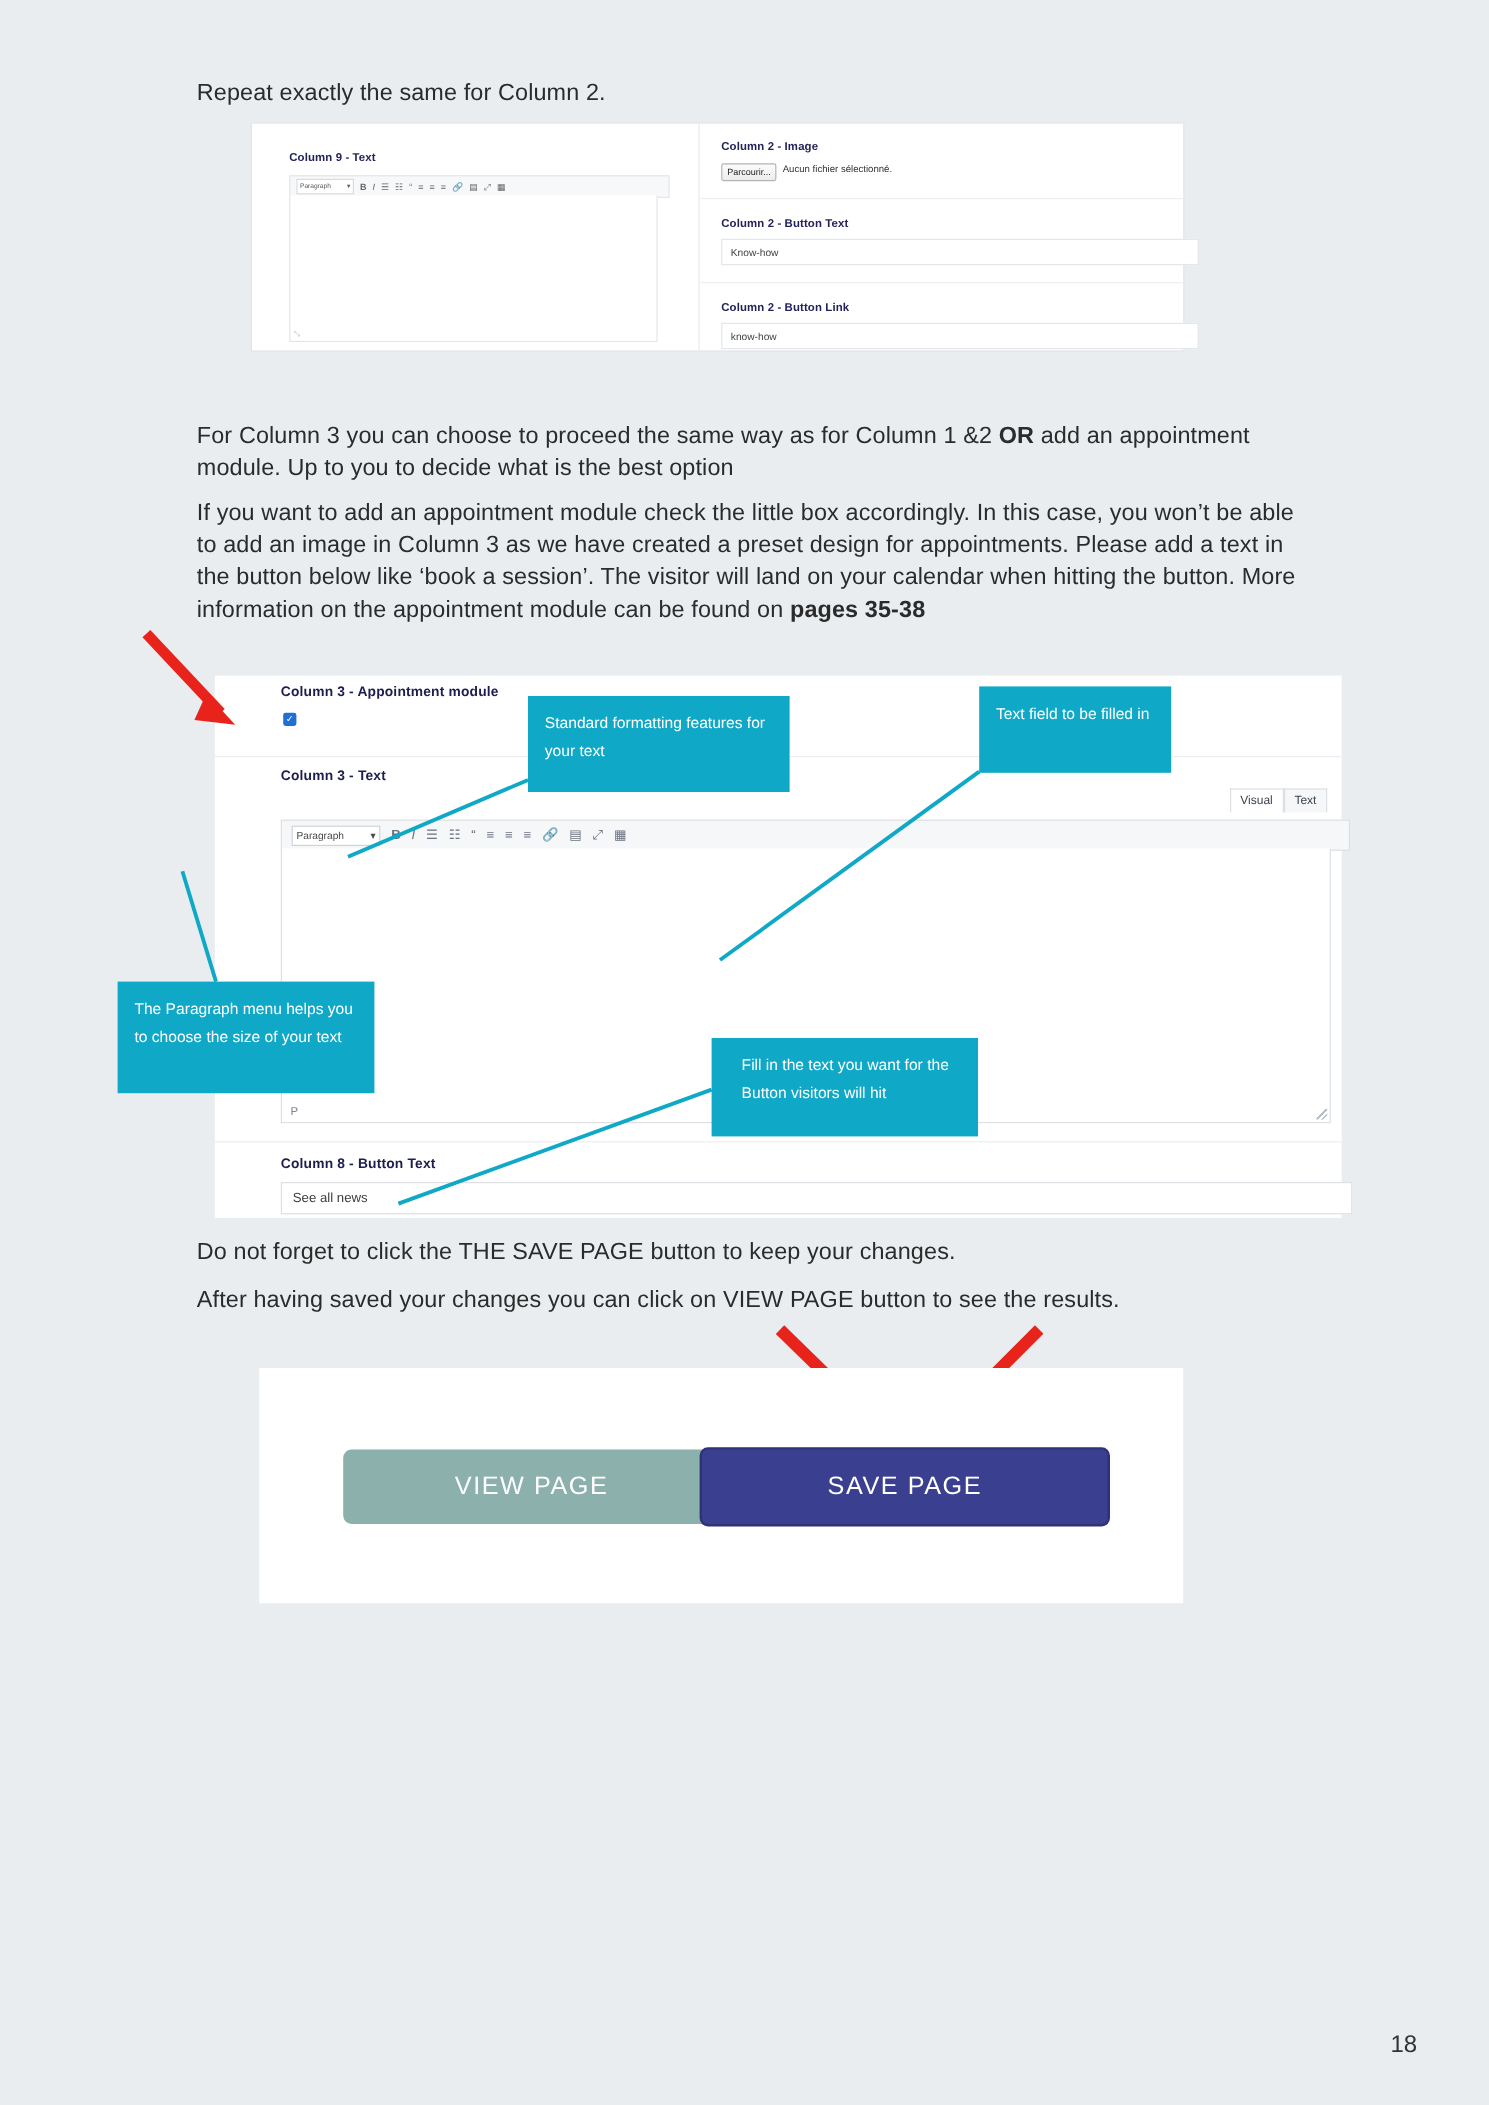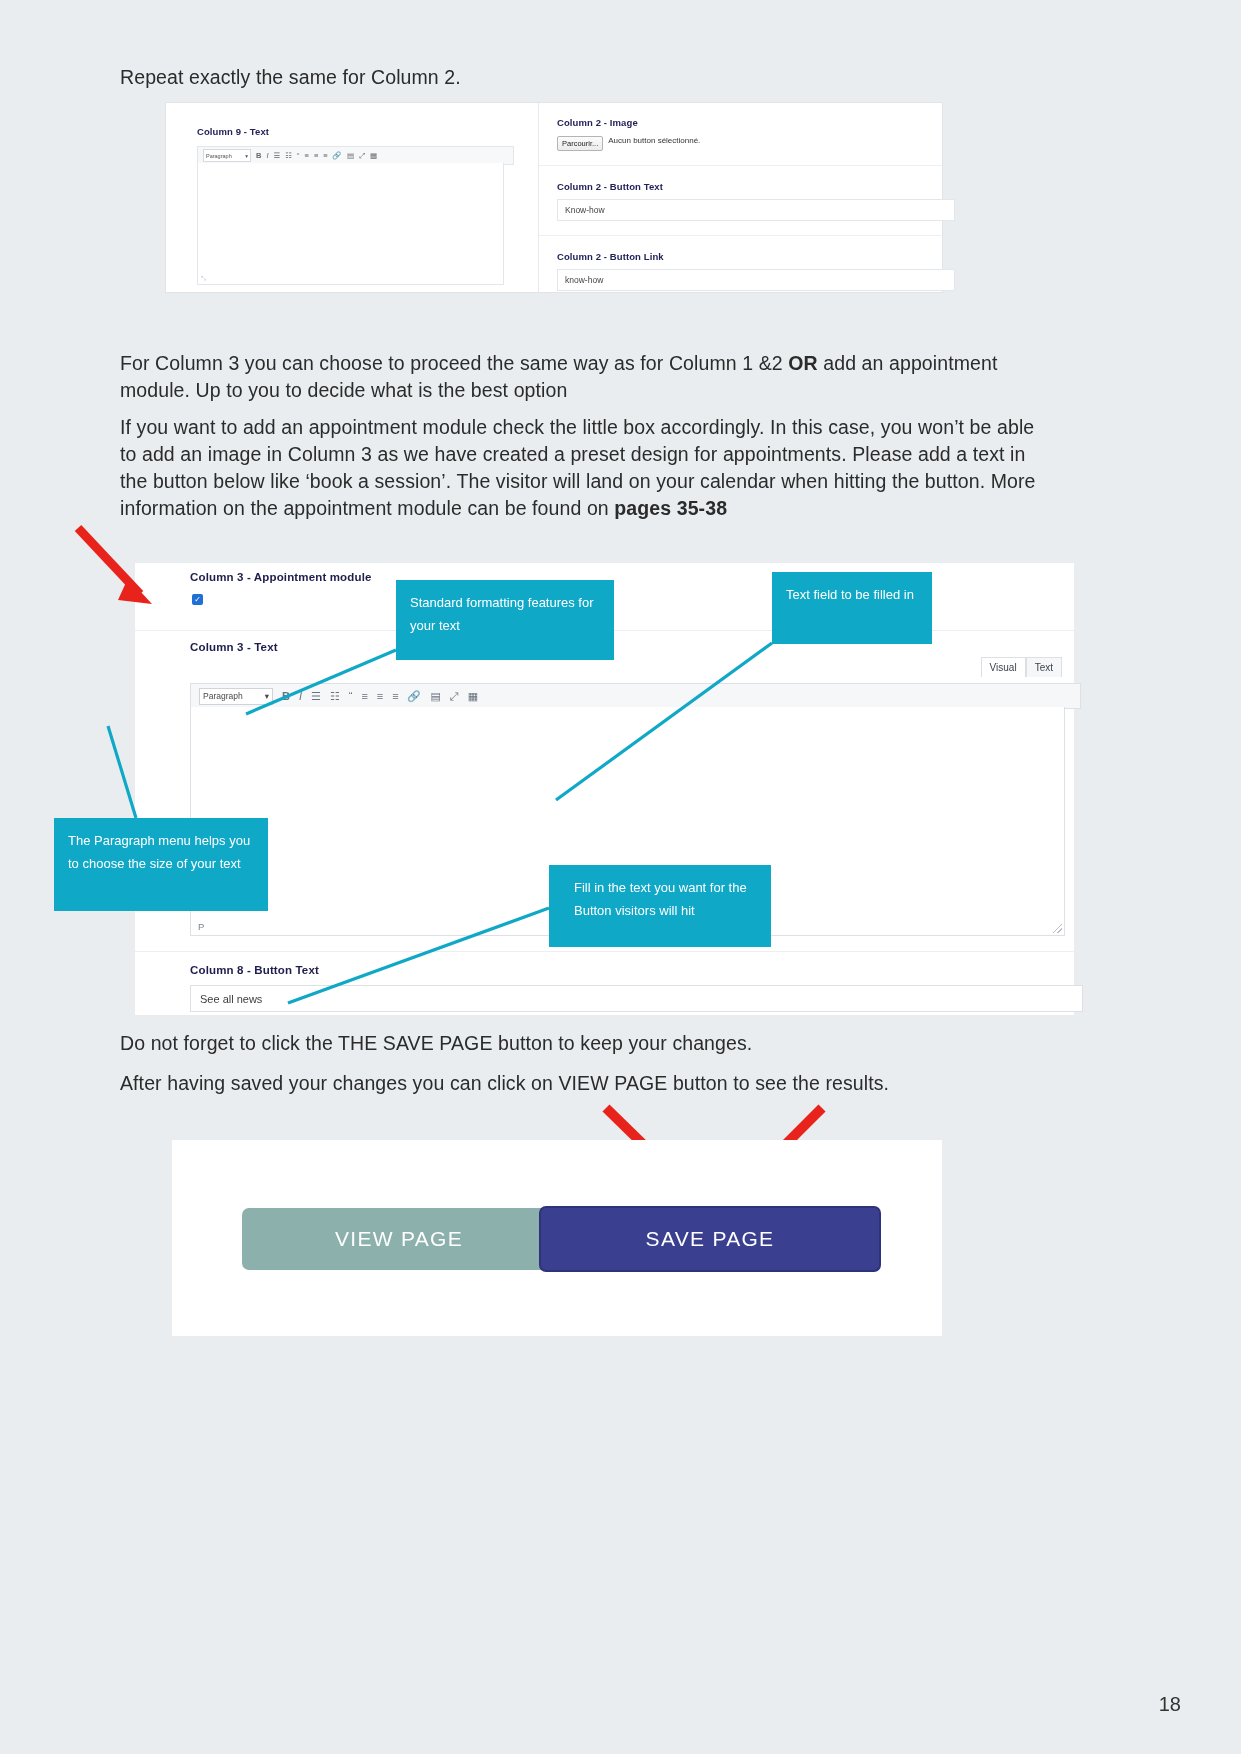--- a/index.html
+++ b/index.html
@@ -4,21 +4,21 @@
 <style>
   html,body{margin:0;padding:0;}
   body{
     width:1241px;height:1754px;
     background:#e9edf0;
     font-family:"Liberation Sans", sans-serif;
     color:#2d2d2d;
     position:relative;
     overflow:hidden;
   }
-  .page{position:absolute;inset:0;}
+  .page{position:absolute;inset:0;margin-left:44px;}
 
   
   .para{
     position:absolute;
     font-size:19.5px;
     line-height:27px;
     color:#2b2b2b;
     letter-spacing:.1px;
   }
   .para b{font-weight:700;}
@@ -177,21 +177,21 @@
         <span class="res">⤡</span>
       </div>
     </div>
 
     <div class="rightcol">
 
       <div class="f-row" style="position:relative;height:62px;">
         <div class="f-label" style="position:absolute;left:18px;top:14px;">Column 2 - Image</div>
         <div style="position:absolute;left:18px;top:33px;display:flex;gap:5px;">
           <span class="browse-btn">Parcourir...</span>
-          <span style="font-size:8px;color:#333;">Aucun button sélectionné.</span>
+          <span style="font-size:8px;color:#333;">Aucun fichier sélectionné.</span>
         </div>
       </div>
 
       <div class="f-row" style="position:relative;height:69px;">
         <div class="f-label" style="position:absolute;left:18px;top:15px;">Column 2 - Button Text</div>
         <div class="f-input" style="position:absolute;left:18px;top:33px;width:382px;">
           <span>Know-how</span>
         </div>
       </div>
 

